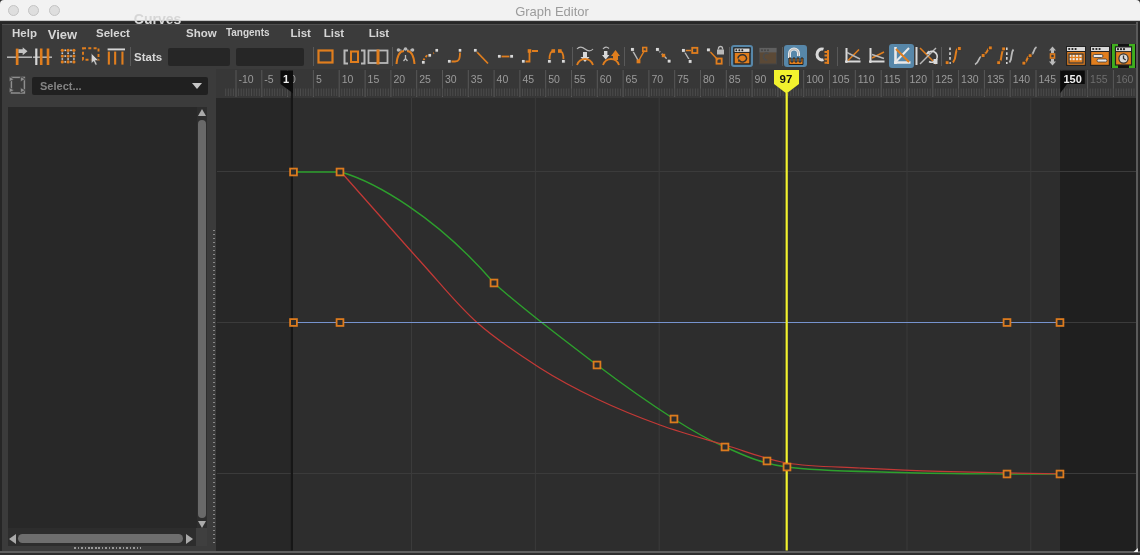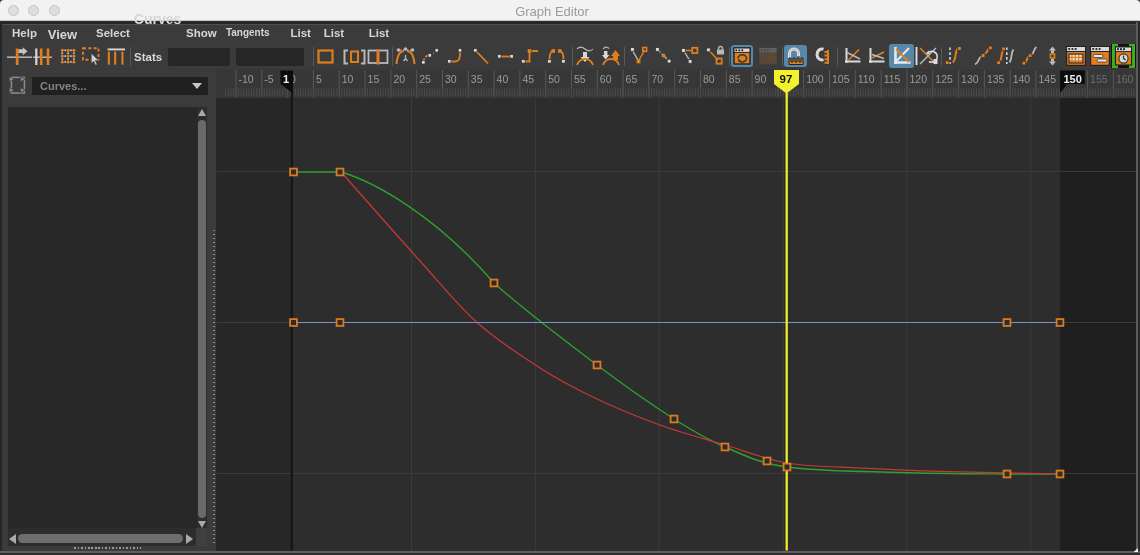--- a/index.html
+++ b/index.html
@@ -294,21 +294,21 @@
 <svg class="abs" style="left:8px;top:75px" width="20" height="20" viewBox="0 0 20 20">
 <rect x="3.4" y="2.4" width="13" height="15.6" fill="none" stroke="#8e8e8e" stroke-width="1.5"></rect>
 <g fill="#8e8e8e" stroke="#3b3b3b" stroke-width="0.8">
 <path d="M1.2,1.6 l5.2,2.6 -5.2,2.6 Z"></path>
       <path d="M12.4,1.6 l5.2,2.6 -5.2,2.6 Z"></path>
 <path d="M1.2,12.6 l5.2,2.6 -5.2,2.6 Z"></path>
       <path d="M12.4,12.6 l5.2,2.6 -5.2,2.6 Z"></path>
 </g>
   </svg>
 <div class="abs" style="left:32.3px;top:77px;width:175.5px;height:17.5px;background:#202020;border-radius:2px"></div>
-<div class="abs" style="left:40px;top:79.5px;color:#848484;font-size:11px;font-weight:bold">Curves...</div>
+<div class="abs" style="left:40px;top:79.5px;color:#848484;font-size:11px;font-weight:bold">Select...</div>
 <div class="abs" style="left:192px;top:82.5px;width:0;height:0;border-left:5.5px solid transparent;border-right:5.5px solid transparent;border-top:6.5px solid #c6c6c6"></div>
 
 <div class="abs" style="left:8px;top:107px;width:199px;height:439px;background:#282828"></div>
 
 <div class="abs" style="left:197px;top:107px;width:10px;height:421px;background:#2d2d2d"></div>
 <div class="abs" style="left:198px;top:109px;width:0;height:0;border-left:4px solid transparent;border-right:4px solid transparent;border-bottom:7px solid #aaaaaa"></div>
 <div class="abs" style="left:198px;top:120px;width:8px;height:398px;background:#696969;border-radius:4px"></div>
 <div class="abs" style="left:198px;top:521px;width:0;height:0;border-left:4px solid transparent;border-right:4px solid transparent;border-top:7px solid #aaaaaa"></div>
 
 <div class="abs" style="left:8px;top:528px;width:199px;height:18px;background:#2d2d2d"></div>

